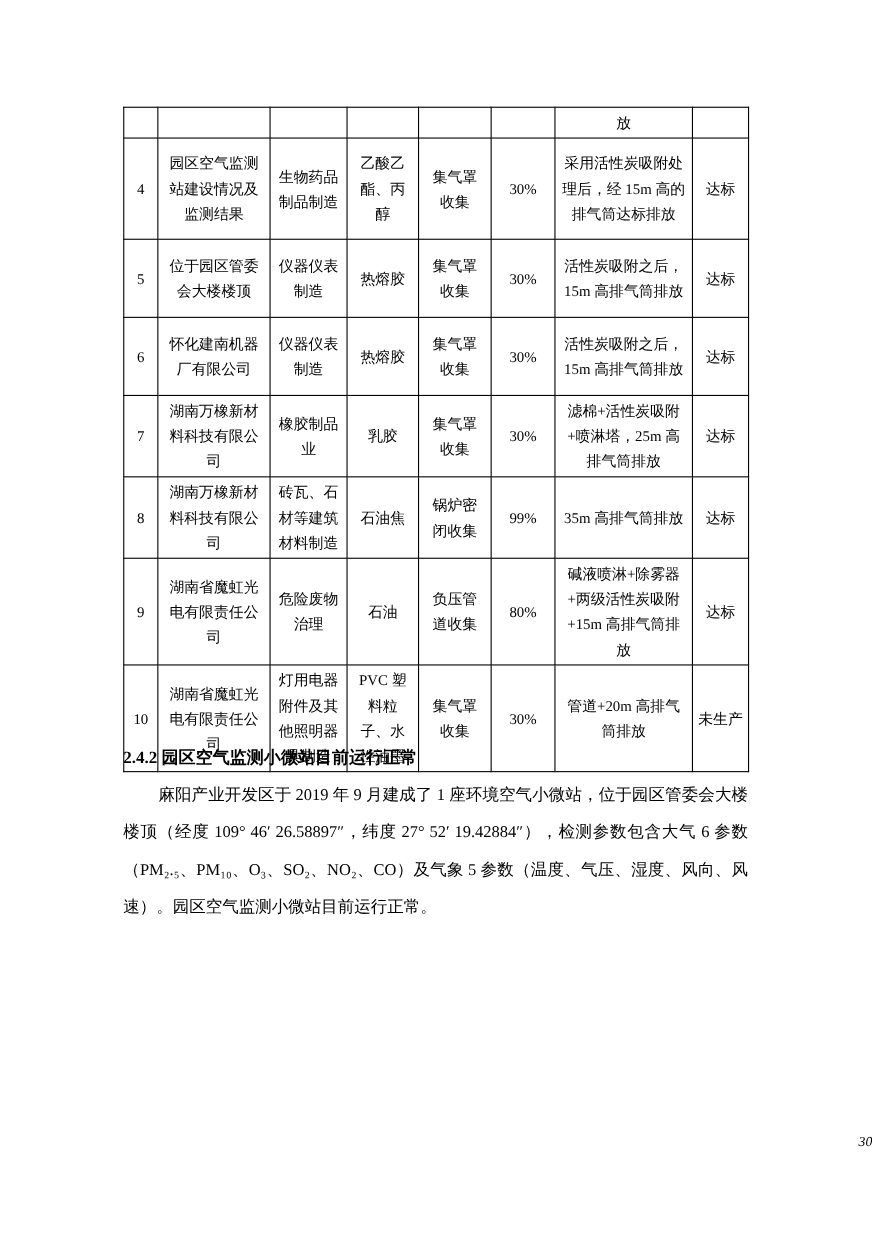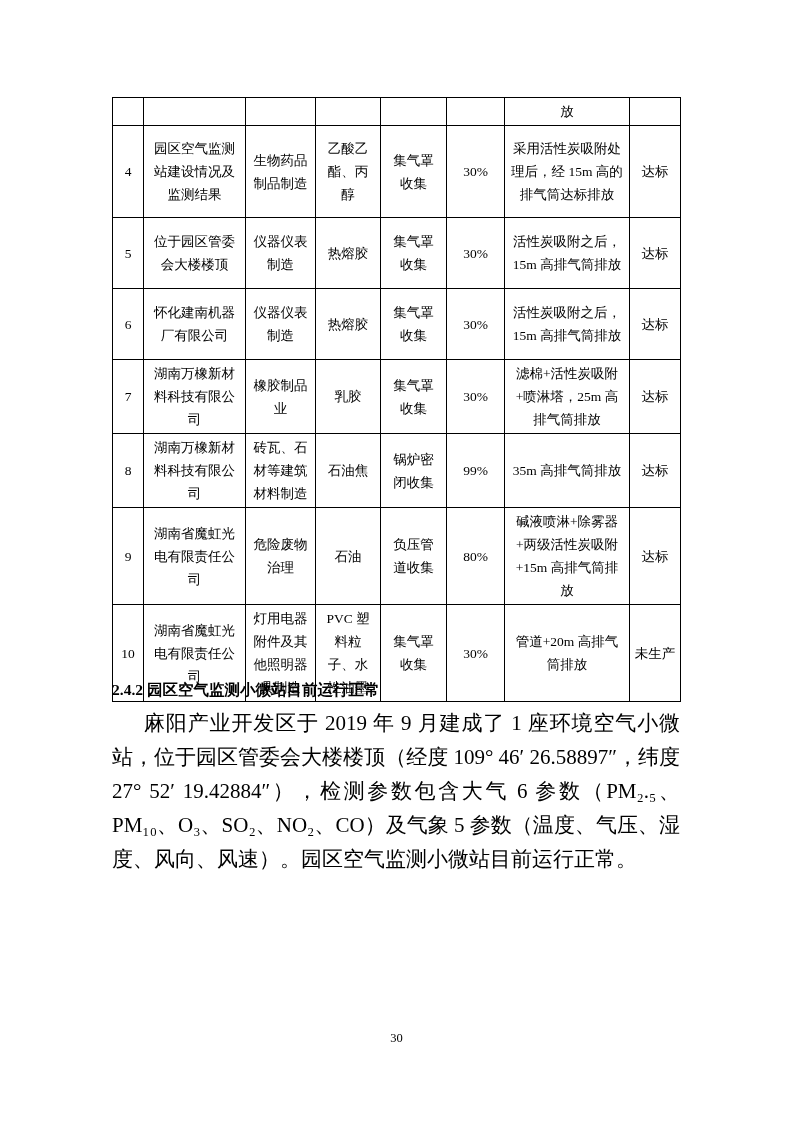--- a/index.html
+++ b/index.html
@@ -50,30 +50,31 @@
     margin: 0;
     font-size: 15.5px;
     font-weight: 700;
     line-height: 24px;
     white-space: nowrap;
   }
   .body-paragraph {
     position: absolute; left: 112px; top: 706px;
     width: 568px;
     margin: 0;
-    font-size: 21px;
+    font-size: 15px;
     line-height: 34px;
     text-indent: 32px;
     text-align: justify;
   }
   .page-number {
     position: absolute; left: 0; top: 1031px;
     width: 793px;
-    text-align: center;
+    text-align: right;
     font-size: 12.5px;
+    font-style: italic;
   }
 </style>
 </head>
 <body>
 
 <div class="page">
 
   <table class="doc-table">
     <colgroup>
       <col style="width:31px">

